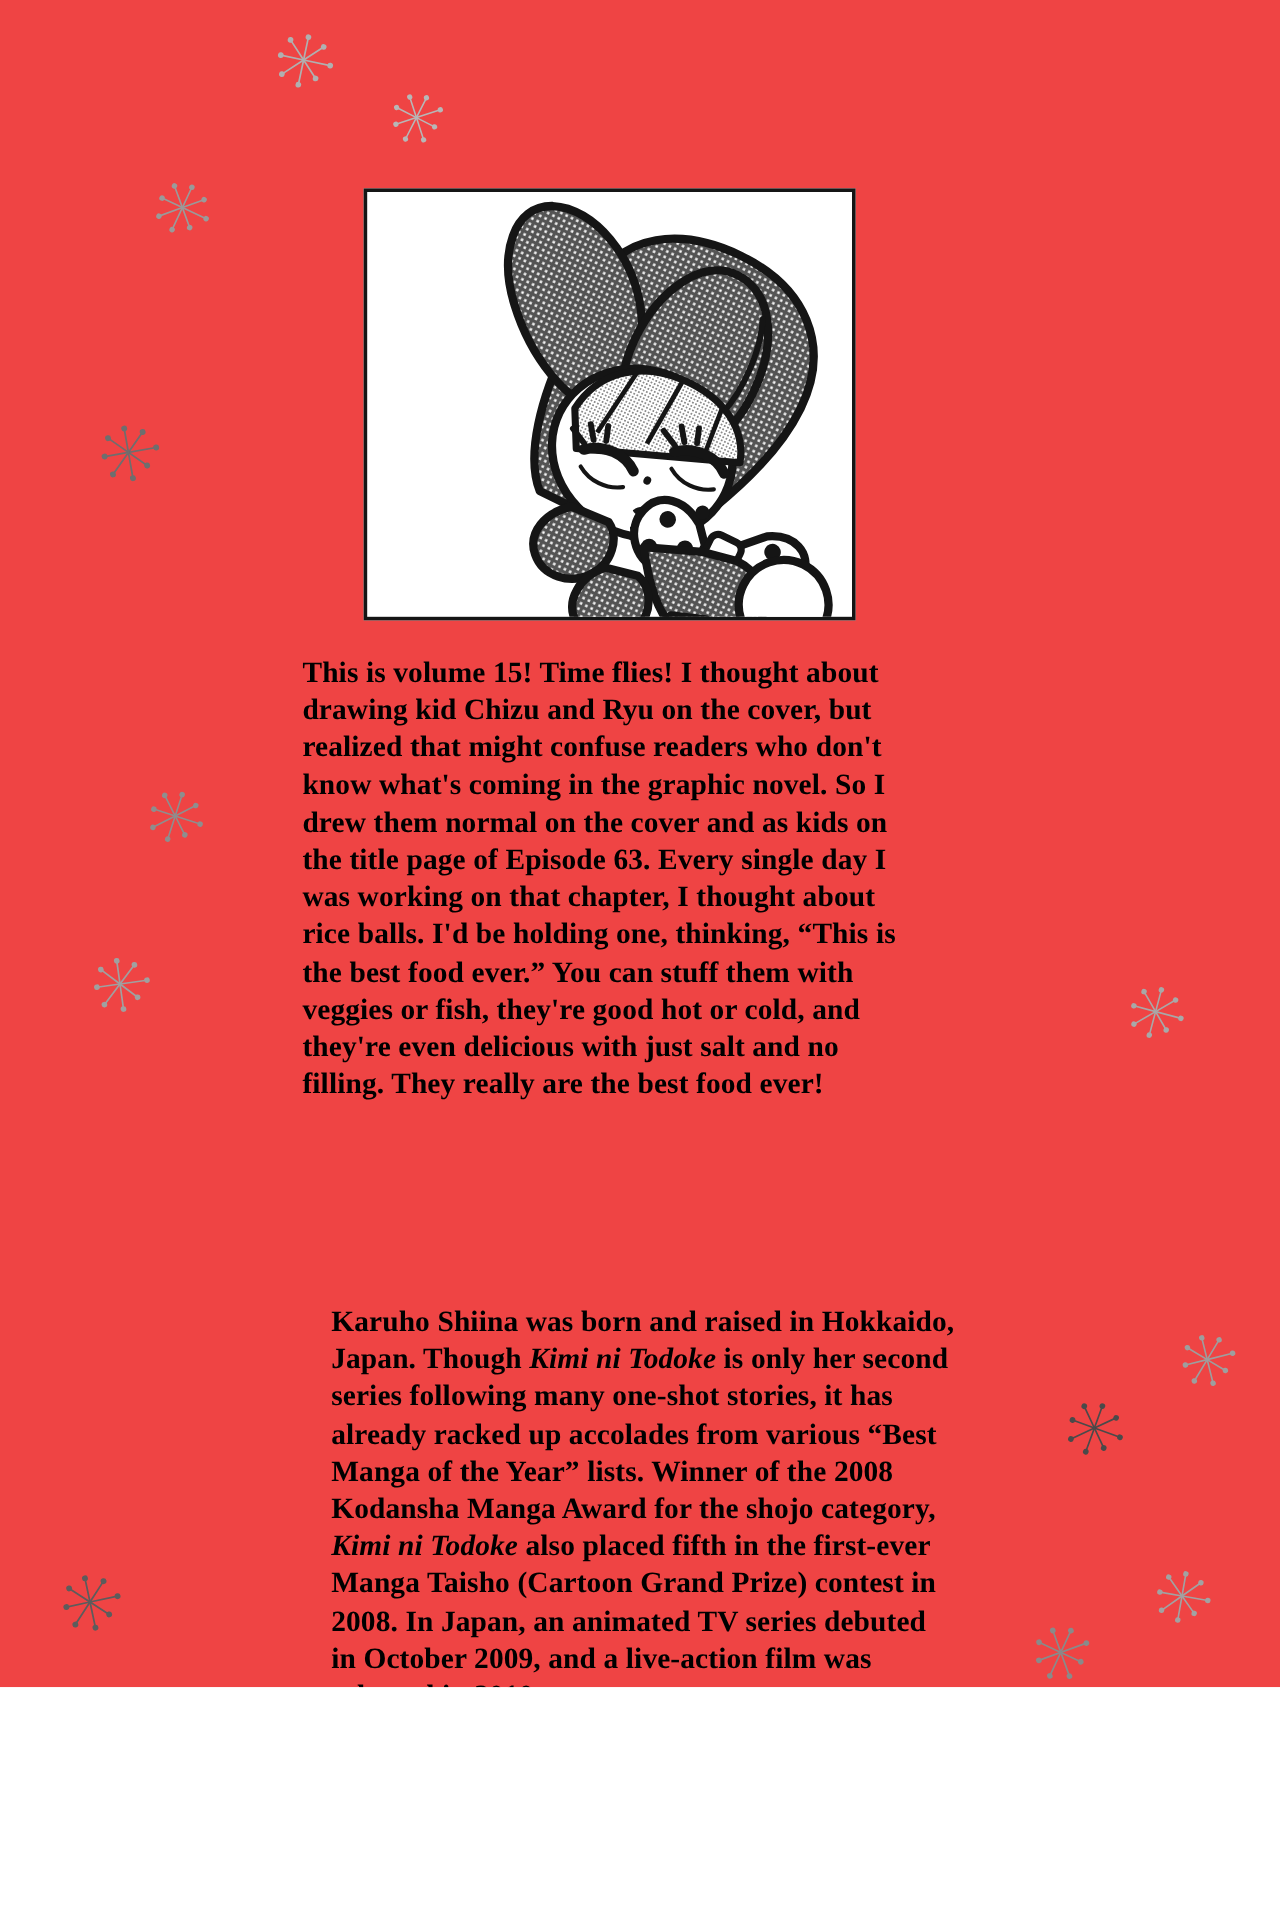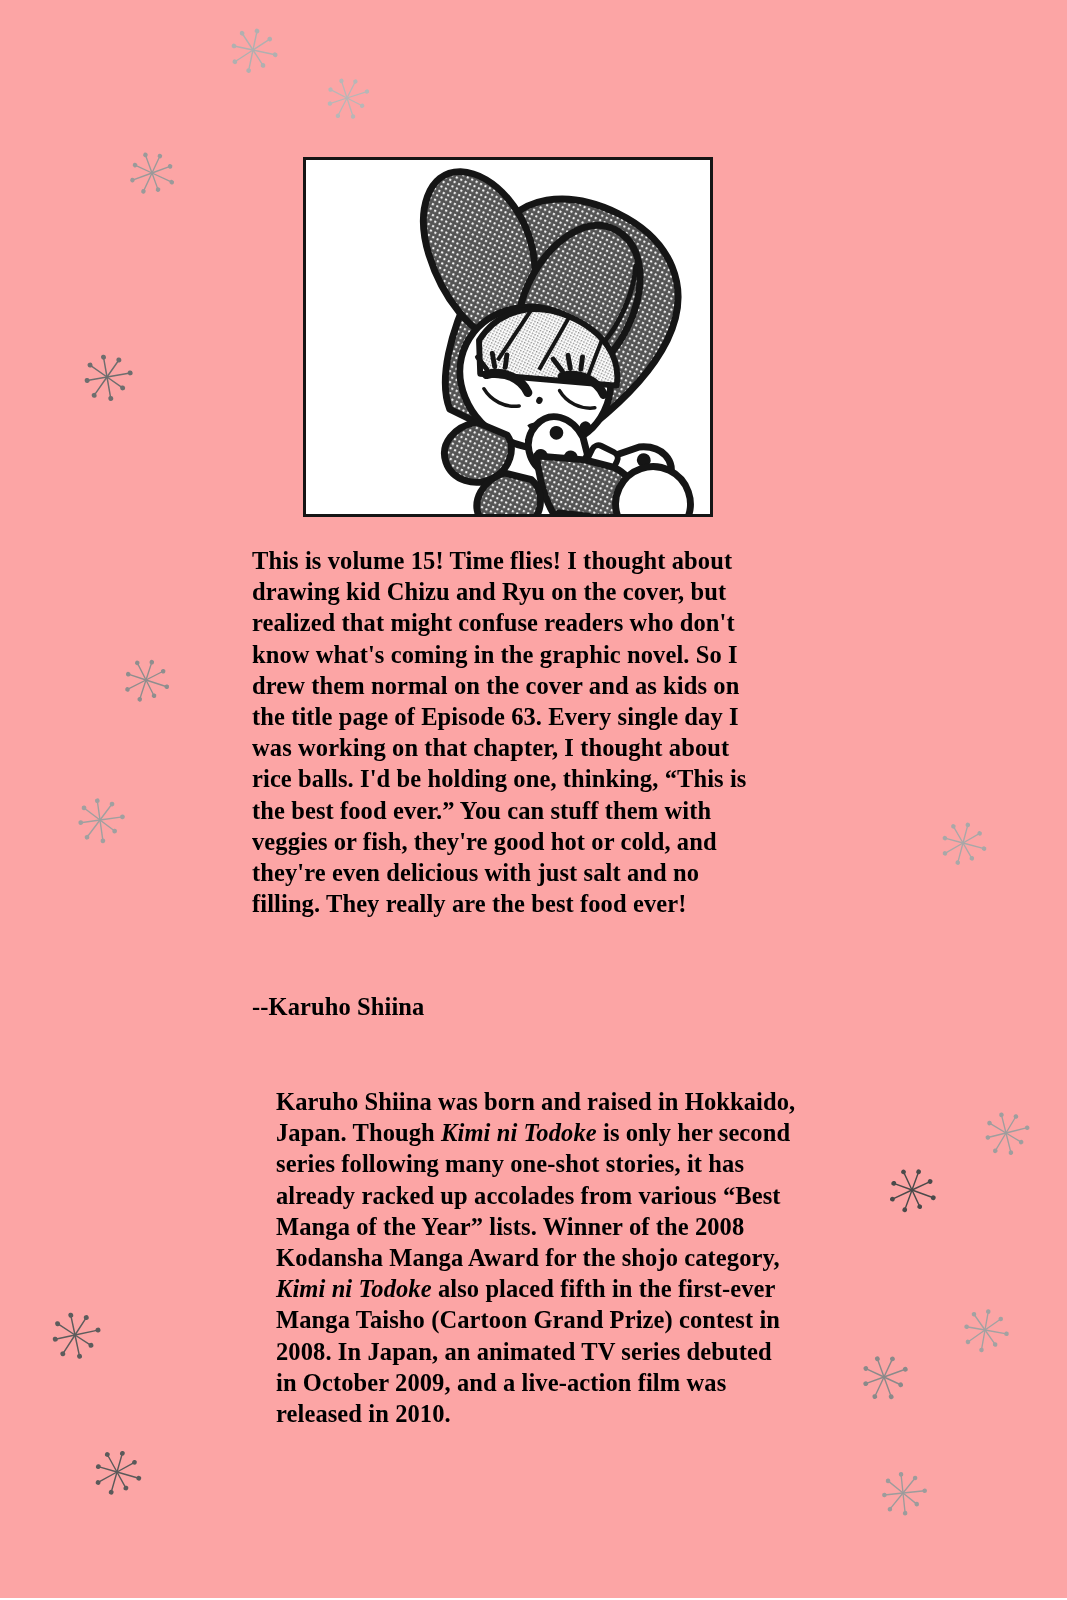--- a/index.html
+++ b/index.html
@@ -6,22 +6,22 @@
     margin: 0;
     padding: 0;
     background: #ffffff;
   }
   body {
     font-family: "Liberation Serif", "DejaVu Serif", serif;
   }
   #page {
     position: relative;
     width: 1067px;
-    height: 1598px;
-    background: #fca5a5;
+    height: 1406px;
+    background: #ef4444;
     overflow: hidden;
   }
 
   
   .snowflake {
     position: absolute;
     pointer-events: none;
   }
   .snowflake svg { display: block; overflow: visible; }
 
@@ -473,17 +473,16 @@
                  C362 376 382 362 386 342
                  C390 322 376 308 358 308 Z" fill="url(#halftone)" stroke="#151515" stroke-width="7" stroke-linejoin="round"></path>
 
         <circle cx="412" cy="268" r="38" fill="#ffffff" stroke="#151515" stroke-width="7"></circle>
       </g>
     </svg>
   </div>
 
   <div class="textblock" id="note-paragraph">This is volume 15! Time flies! I thought about drawing kid Chizu and Ryu on the cover, but realized that might confuse readers who don't know what's coming in the graphic novel. So I drew them normal on the cover and as kids on the title page of Episode 63. Every single day I was working on that chapter, I thought about rice balls. I'd be holding one, thinking, “This is the best food ever.” You can stuff them with veggies or fish, they're good hot or cold, and they're even delicious with just salt and no filling. They really are the best food ever!</div>
 
-  <div class="textblock" id="note-signature">--Karuho Shiina</div>
 
   <div class="textblock" id="bio-paragraph"><span>Karuho Shiina was born and raised in Hokkaido, Japan. Though </span><span class="title-italic">Kimi ni Todoke</span><span> is only her second series following many one-shot stories, it has already racked up accolades from various “Best Manga of the Year” lists. Winner of the 2008 Kodansha Manga Award for the shojo category, </span><span class="title-italic">Kimi ni Todoke</span><span> also placed fifth in the first-ever Manga Taisho (Cartoon Grand Prize) contest in 2008. In Japan, an animated TV series debuted in October 2009, and a live-action film was released in 2010.</span></div>
 
 </div>
 
 </body></html>

